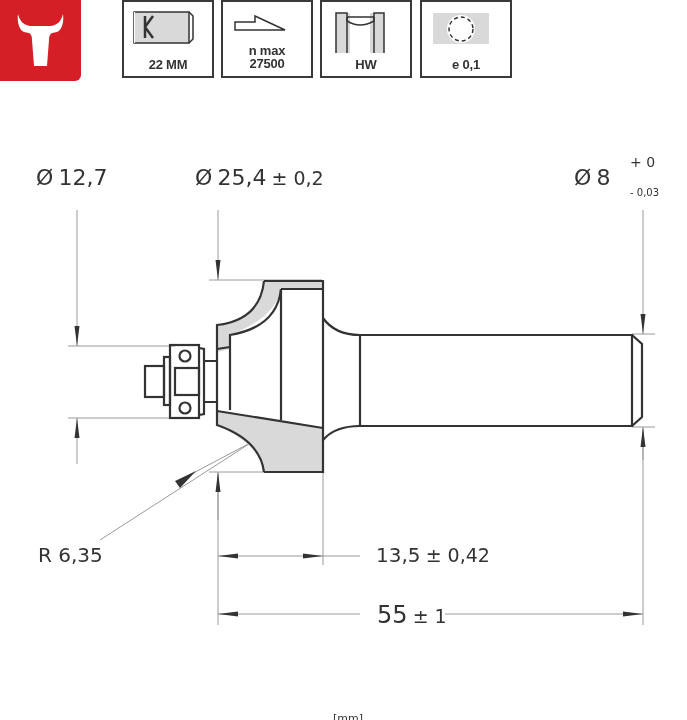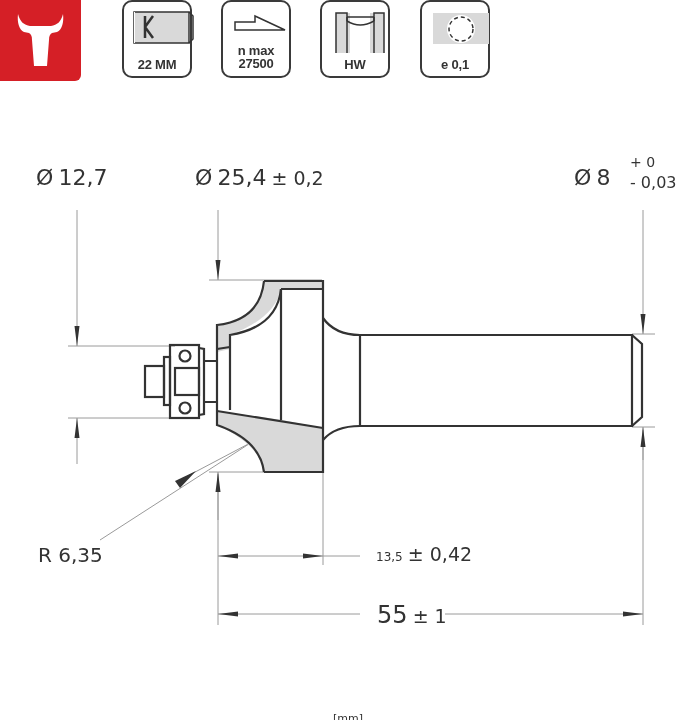--- a/index.html
+++ b/index.html
@@ -1,18 +1,18 @@
 <!DOCTYPE html>
 <html><head>
 <meta charset="utf-8">
 <style>
   html,body{margin:0;padding:0;background:#ffffff;}
   body{width:687px;height:720px;position:relative;overflow:hidden;font-family:"Liberation Sans",sans-serif;color:#333;}
   .logo{position:absolute;left:0;top:0;width:81px;height:81px;background:#d51f26;border-radius:0 0 6px 0;}
-  .badge{position:absolute;top:0;width:70px;height:78px;border:2px solid #3a3a3a;border-radius:10px;box-sizing:border-box;background:#fff;}
+  .badge{position:absolute;top:0;width:92px;height:78px;border:2px solid #3a3a3a;border-radius:0;box-sizing:border-box;background:#fff;}
   .badge svg{position:absolute;left:0;top:0;}
   .badge-label{position:absolute;left:0;right:0;bottom:5px;text-align:center;font-family:"Liberation Sans",sans-serif;font-weight:bold;font-size:13px;line-height:13px;color:#333;letter-spacing:-0.2px;}
   .badge-label .l2{display:block;}
   .dim{position:absolute;font-family:"DejaVu Sans",sans-serif;color:#333;white-space:nowrap;}
   .big{font-size:22px;}
   .small{font-size:19px;}
   svg.drawing{position:absolute;left:0;top:0;}
 </style>
 </head>
 <body>
@@ -147,26 +147,26 @@
   <span class="big">Ø</span>
   <span class="big">25,4</span>
   <span class="small">± 0,2</span>
 </div>
 
 <div class="dim" style="left:574px;top:165px;">
   <span class="big">Ø</span>
   <span class="big">8</span>
 </div>
 <div class="dim small" style="left:630px;top:154px;font-size:14px;">+ 0</div>
-<div class="dim small" style="left:630px;top:173px;font-size:16px;">- 0,03</div>
+<div class="dim small" style="left:630px;top:187px;font-size:10px;">- 0,03</div>
 
 <div class="dim big" style="left:38px;top:543px;font-size:20px;">R 6,35</div>
 
 <div class="dim" style="left:376px;top:543px;">
-  <span style="font-size:12px;margin-top:6px;">13,5</span>
+  <span style="font-size:20px;margin-top:6px;">13,5</span>
   <span class="small">± 0,42</span>
 </div>
 
 <div class="dim" style="left:377px;top:601px;">
   <span style="font-size:24px;">55</span>
   <span class="small">± 1</span>
 </div>
 
 <div class="dim" style="left:333px;top:700px;font-size:11px;margin-top:12px;">[mm]</div>
 

